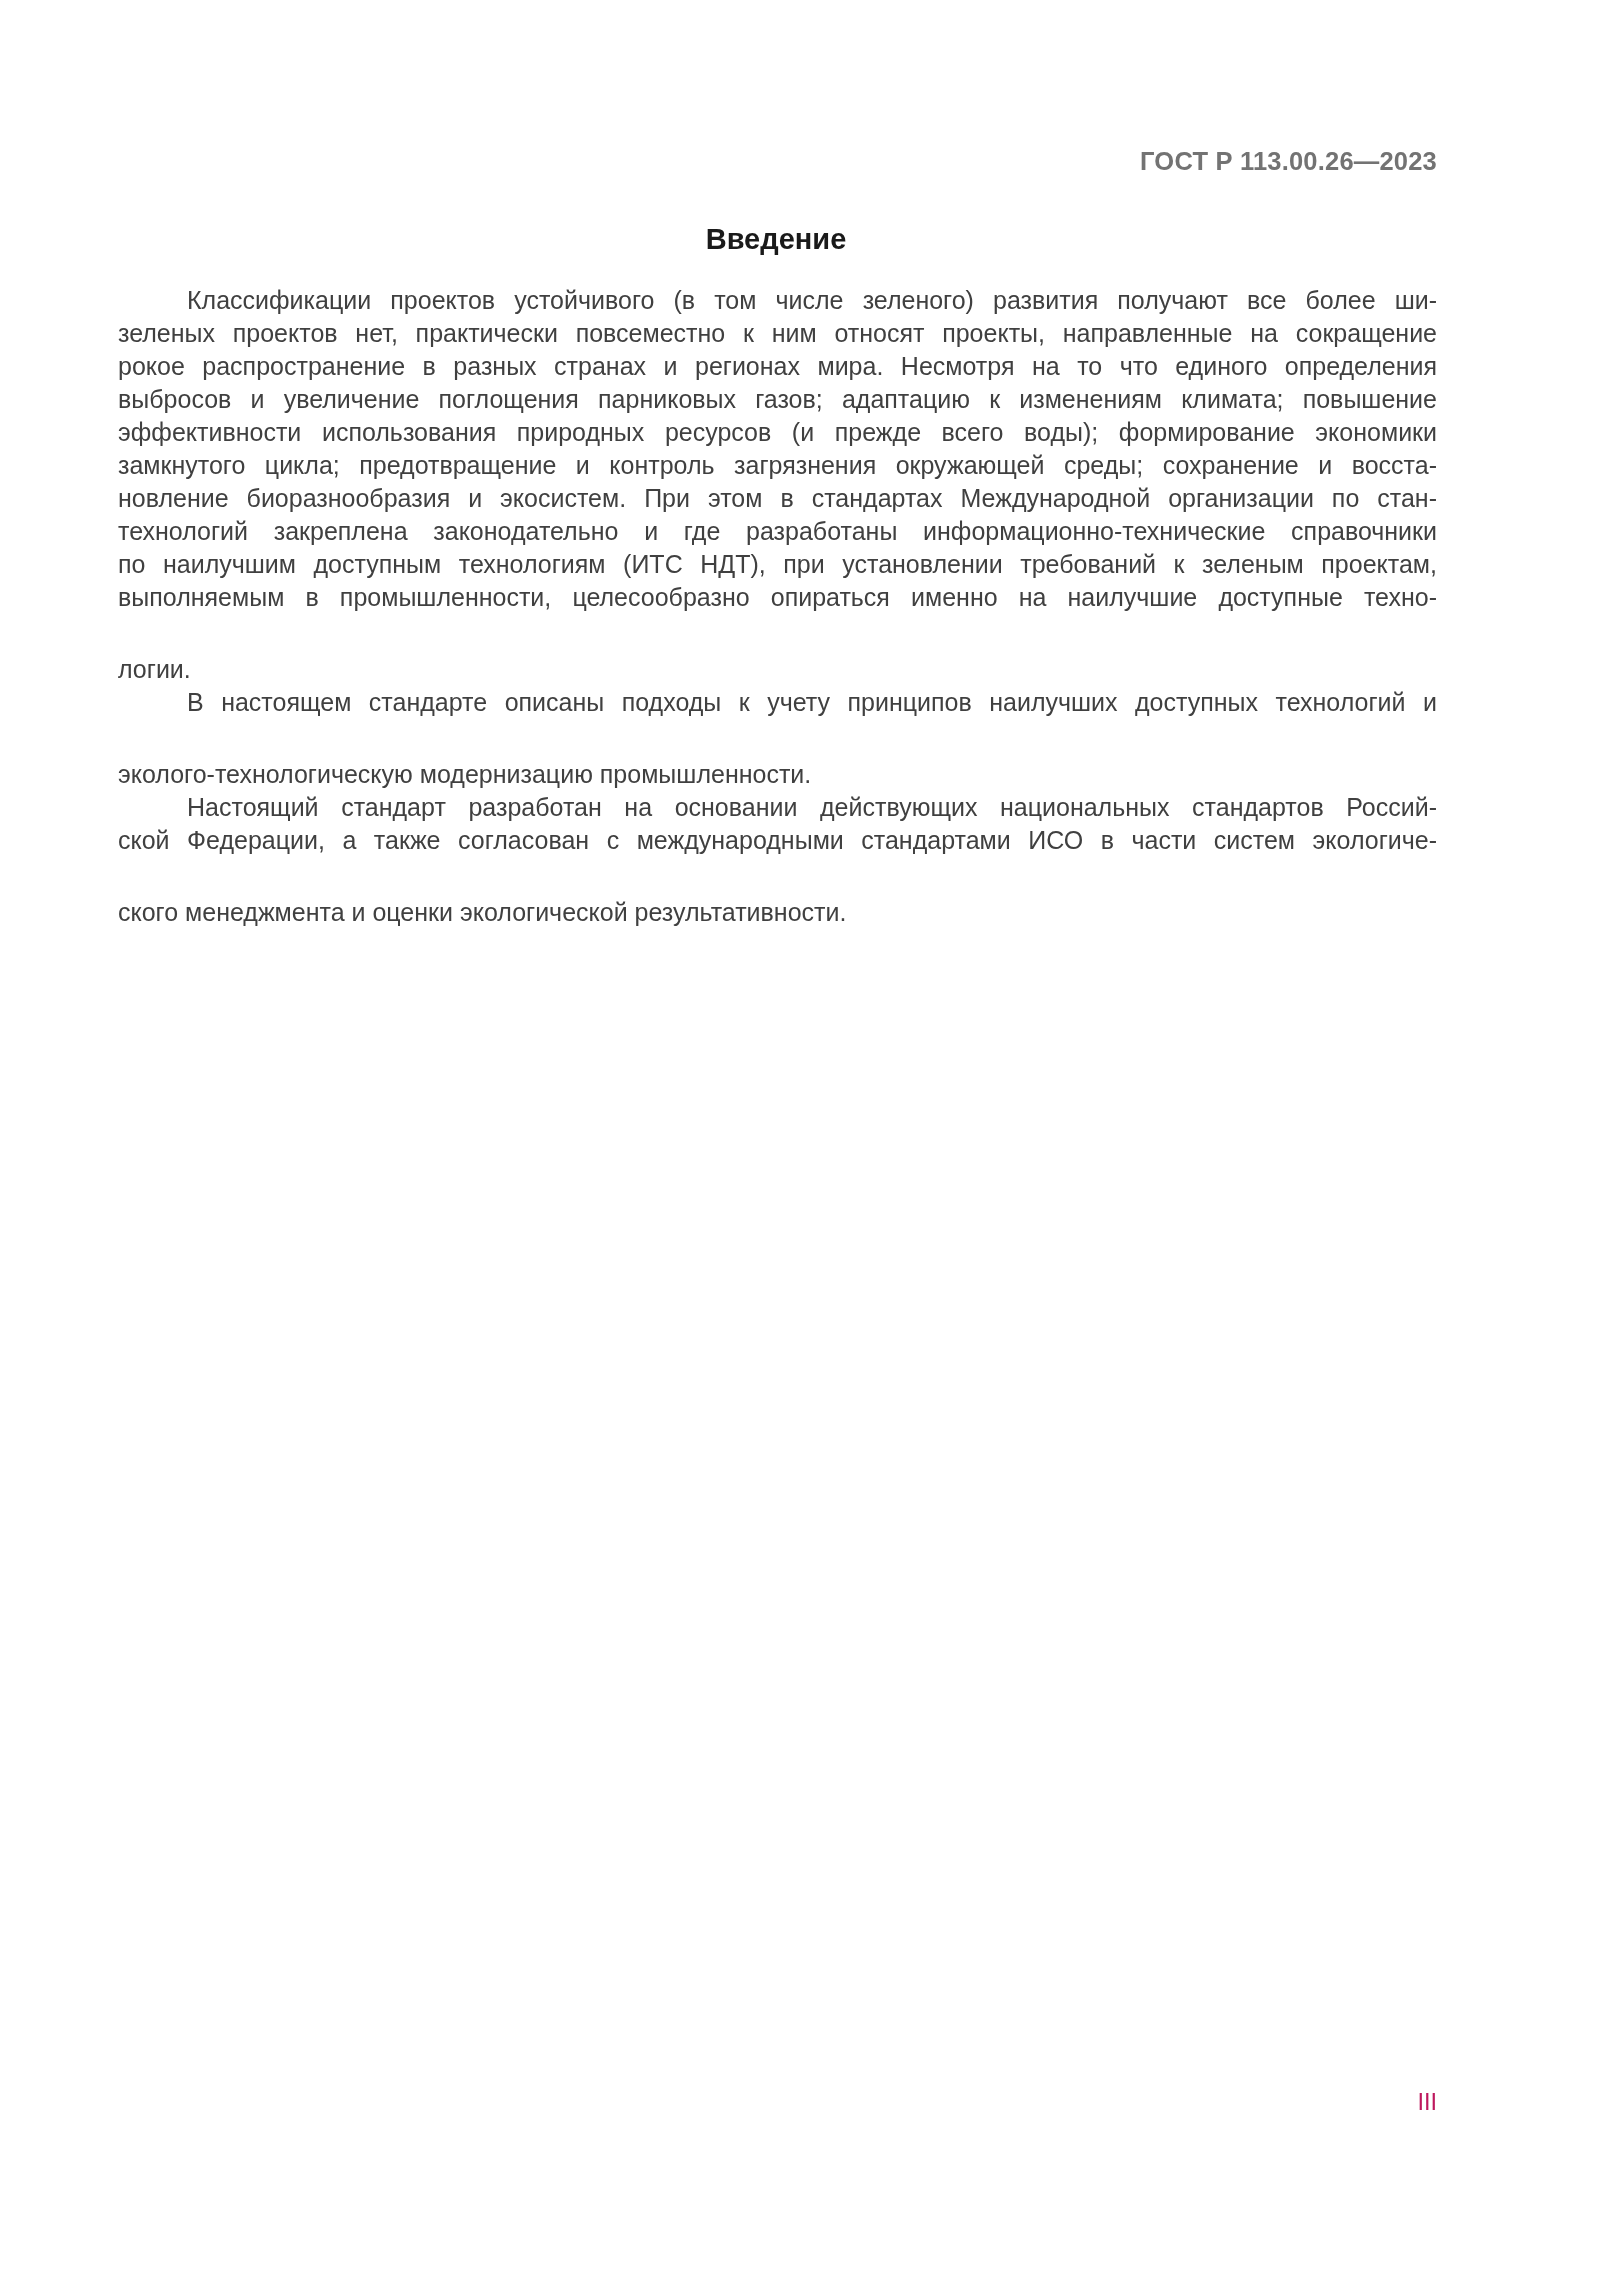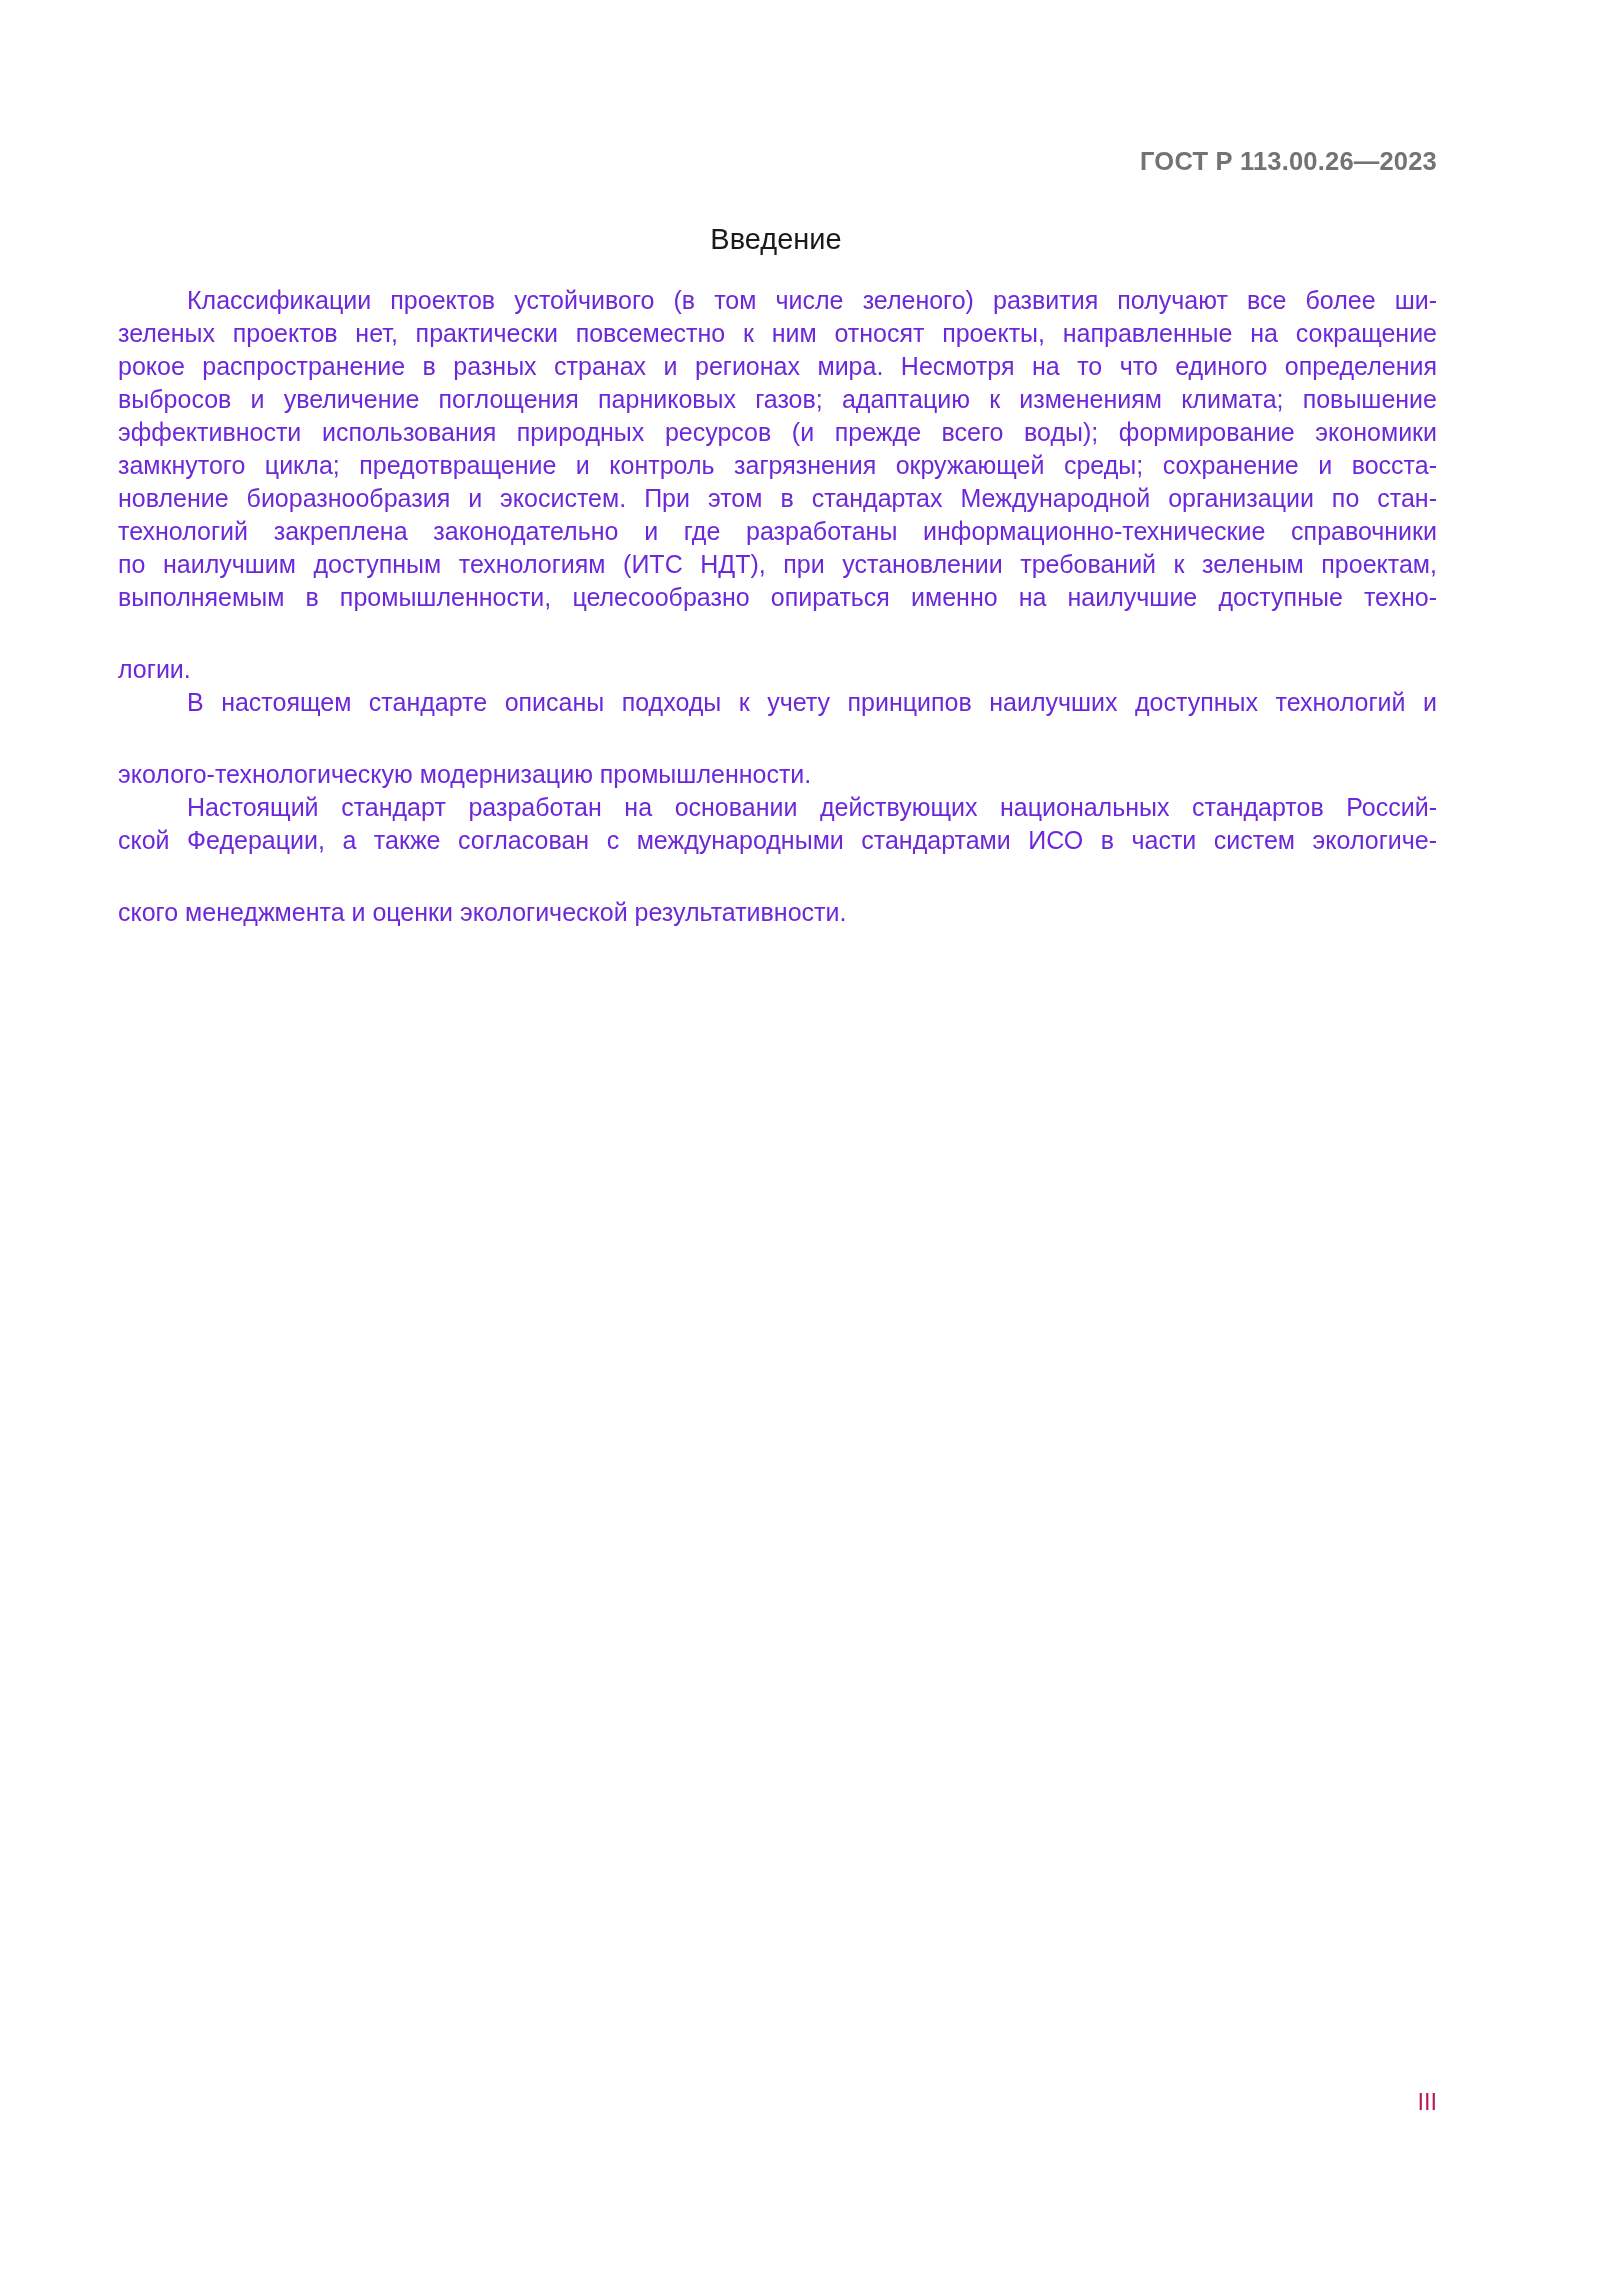--- a/index.html
+++ b/index.html
@@ -24,31 +24,31 @@
     letter-spacing: 0.2px;
     color: #737373;
   }
   .title {
     position: absolute;
     top: 223px;
     left: 0;
     width: 1552px;
     text-align: center;
     font-size: 29px;
-    font-weight: normal;
+    font-weight: bold;
     color: #1a1a1a;
   }
   .body-text {
     position: absolute;
     top: 284px;
     left: 118px;
     width: 1319px;
     font-size: 25px;
     line-height: 33px;
-    color: #6d28d9;
+    color: #404040;
   }
   .line {
     display: block;
     text-align: justify;
     text-align-last: justify;
     white-space: nowrap;
     height: 33px;
   }
   .line.last {
     text-align-last: left;

